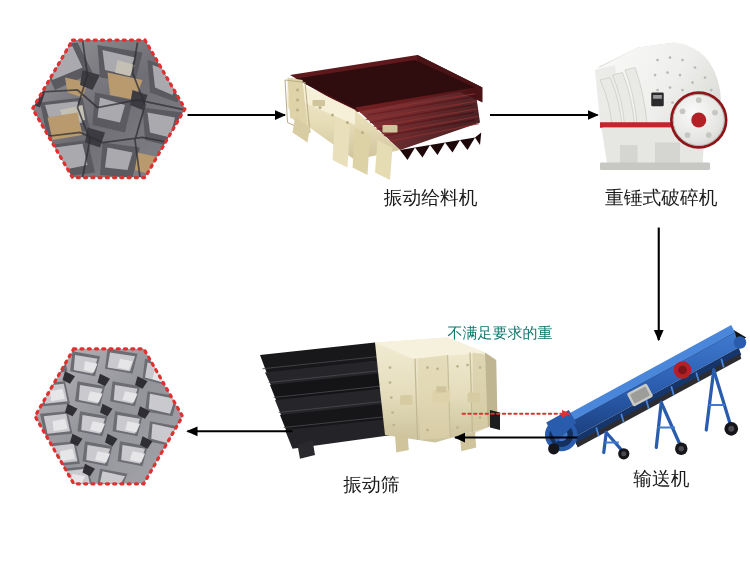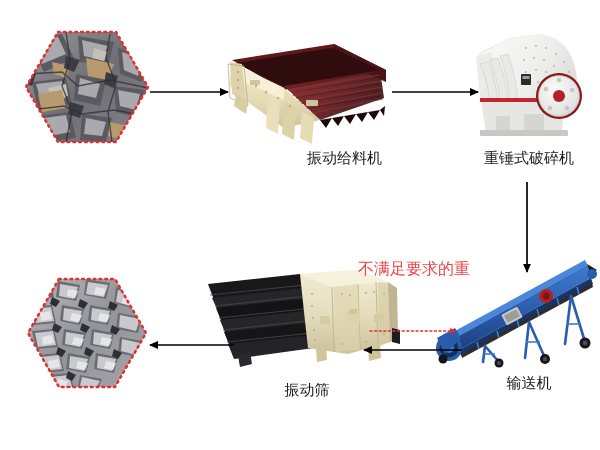--- a/index.html
+++ b/index.html
@@ -27,22 +27,22 @@
     position: absolute;
     text-align: center;
     color: #1a1a1a;
     font-size: 15px;
     line-height: 1.1;
     white-space: nowrap;
     font-family: "DejaVu Sans", "Liberation Sans", sans-serif;
   }
   .note-text {
     position: absolute;
-    color: #ef4444;
-    font-size: 16px;
+    color: #0f766e;
+    font-size: 12px;
     line-height: 1.35;
     white-space: nowrap;
     font-family: "DejaVu Sans", "Liberation Sans", sans-serif;
   }
   .hex-wrap { position: absolute; }
   svg { display: block; overflow: visible; }
 </style>
 </head>
 <body>
 
@@ -388,21 +388,21 @@
       <rect x="166" y="46" width="10" height="8" rx="1.5" fill="#d6cba3"></rect>
 
       <polygon points="180,14 189,20 190,70 182,74" fill="#bfb590"></polygon>
       <polygon points="184,60 192,62 192,76 184,74" fill="#1d1d20"></polygon>
 
       <polygon points="30,88 42,84 44,96 32,99" fill="#2a2a2e"></polygon>
       <polygon points="108,80 118,78 119,92 109,94" fill="#cfc49b"></polygon>
       <polygon points="160,80 172,77 173,90 161,93" fill="#cfc49b"></polygon>
     </svg>
   </div>
-  <div class="label" style="left:234px; top:382px; width:146px;">振动筛</div>
+  <div class="label" style="left:224px; top:382px; width:146px;font-family:Liberation Mono, monospace;">振动筛</div>
 
   <div class="hex-wrap" style="left:24px; top:275px;">
     <svg width="126" height="116" viewBox="0 0 126 116">
       <defs>
         <clipPath id="hexClipB">
           <polygon points="35,4 91,4 122,58 91,112 35,112 4,58"></polygon>
         </clipPath>
         <linearGradient id="rockB" x1="0" y1="0" x2="1" y2="1">
           <stop offset="0%" stop-color="#b9b9bd"></stop>
           <stop offset="50%" stop-color="#93939a"></stop>

